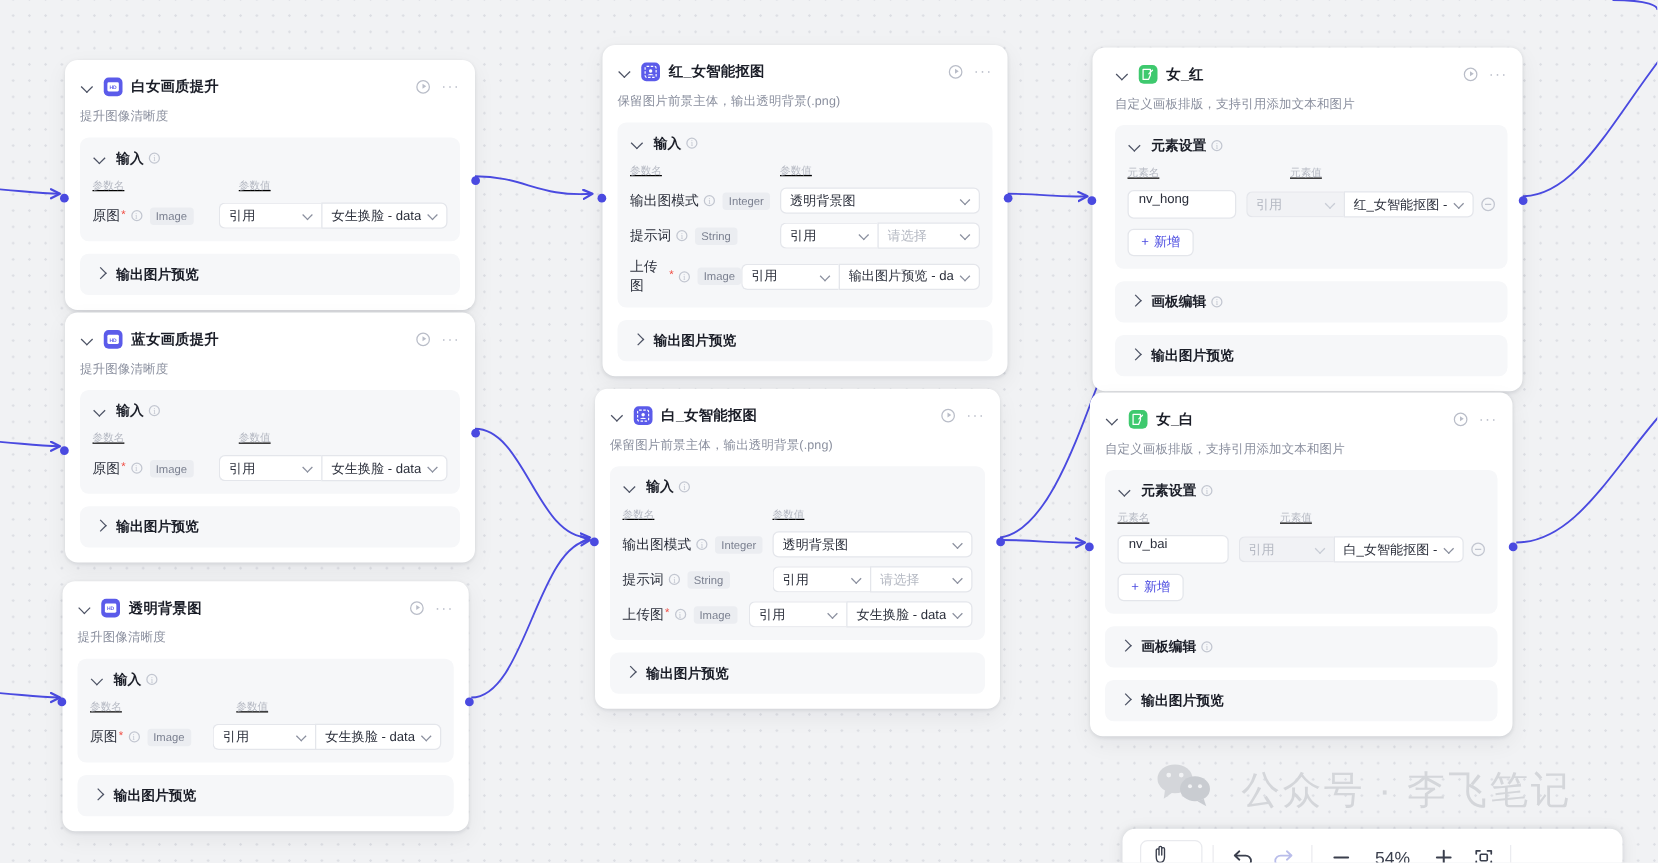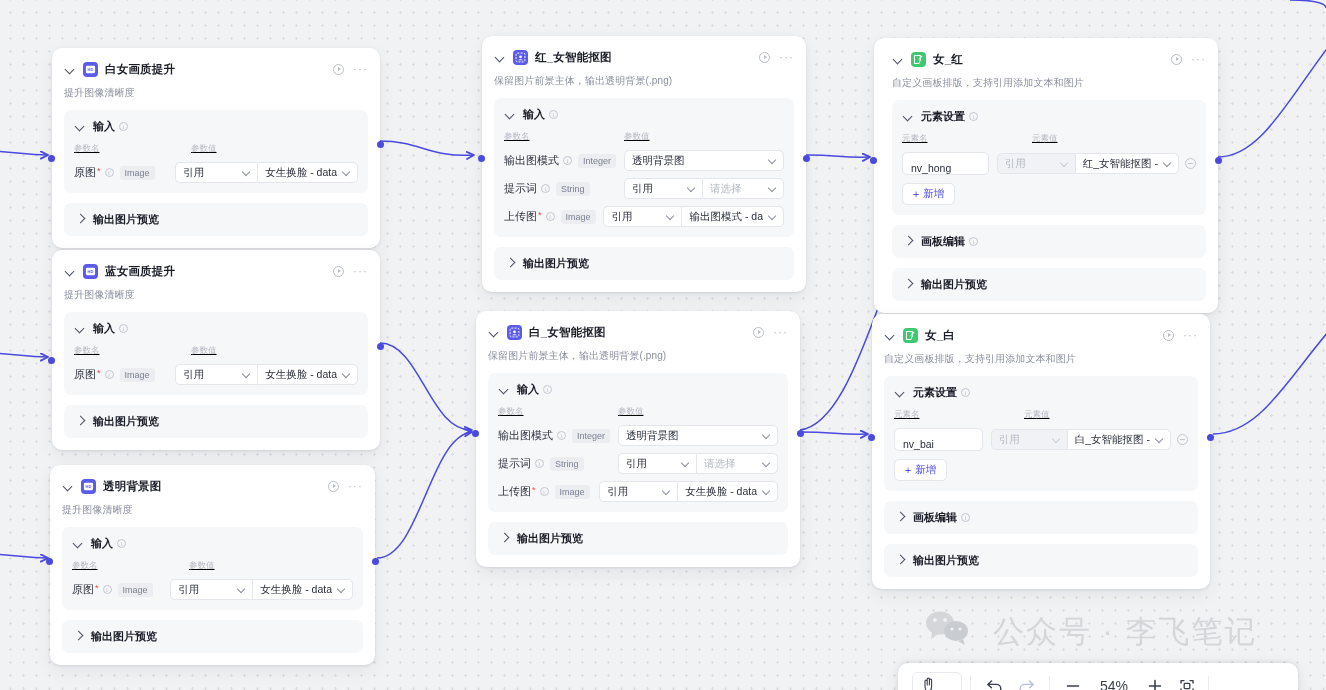--- a/index.html
+++ b/index.html
@@ -95,21 +95,21 @@
   }
   .sel.disabled{ background:#f1f2f5; color:#b4b8c2; }
   .sel.disabled .chev::before{ border-color:#c8ccd5; }
   .sel.ph .txt{ color:#b4b8c2; }
   .pair{ display:flex; }
   .pair .sel:first-child{ border-radius:5px 0 0 5px; border-right:none; }
   .pair .sel:last-child{ border-radius:0 5px 5px 0; }
 
   .txtinput{
     height:23px; background:#fff; border:1px solid #e4e6eb; border-radius:5px;
-    display:flex; align-items:flex-end; padding:0 8px; font-size:10.5px; color:#2b2f3b;
+    display:flex; align-items:flex-start; padding:0 8px; font-size:10.5px; color:#2b2f3b;
   }
   .addbtn{
     height:22px; border:1px solid #e4e6eb; background:#fff; border-radius:5px;
     display:inline-flex; align-items:center; gap:4px; padding:0 10px;
     font-size:10.5px; color:#4a4ae0; cursor:pointer; margin-top:8px;
   }
   .minus-c{
     width:11px;height:11px;border-radius:50%;border:1px solid #c2c6d0; margin-left:6px;
     display:flex;align-items:center;justify-content:center; flex:none; cursor:pointer;
   }
@@ -426,21 +426,21 @@
             <span class="req">*</span>
           <span class="info">i</span>
           <span class="type-chip">Image</span>
         </div>
         <div class="pair" style="flex:1;">
           <div class="sel" style="width:78px;">
             <span class="txt">引用</span>
             <span class="chev"></span>
           </div>
           <div class="sel" style="flex:1;">
-            <span class="txt">输出图模式 - da</span>
+            <span class="txt">输出图片预览 - da</span>
             <span class="chev"></span>
           </div>
         </div>
       </div>
     </div>
 
     <div class="panel collapsed">
       <div class="panel-head">
         <div class="caret right"></div>
         <div class="panel-title">输出图片预览</div>

